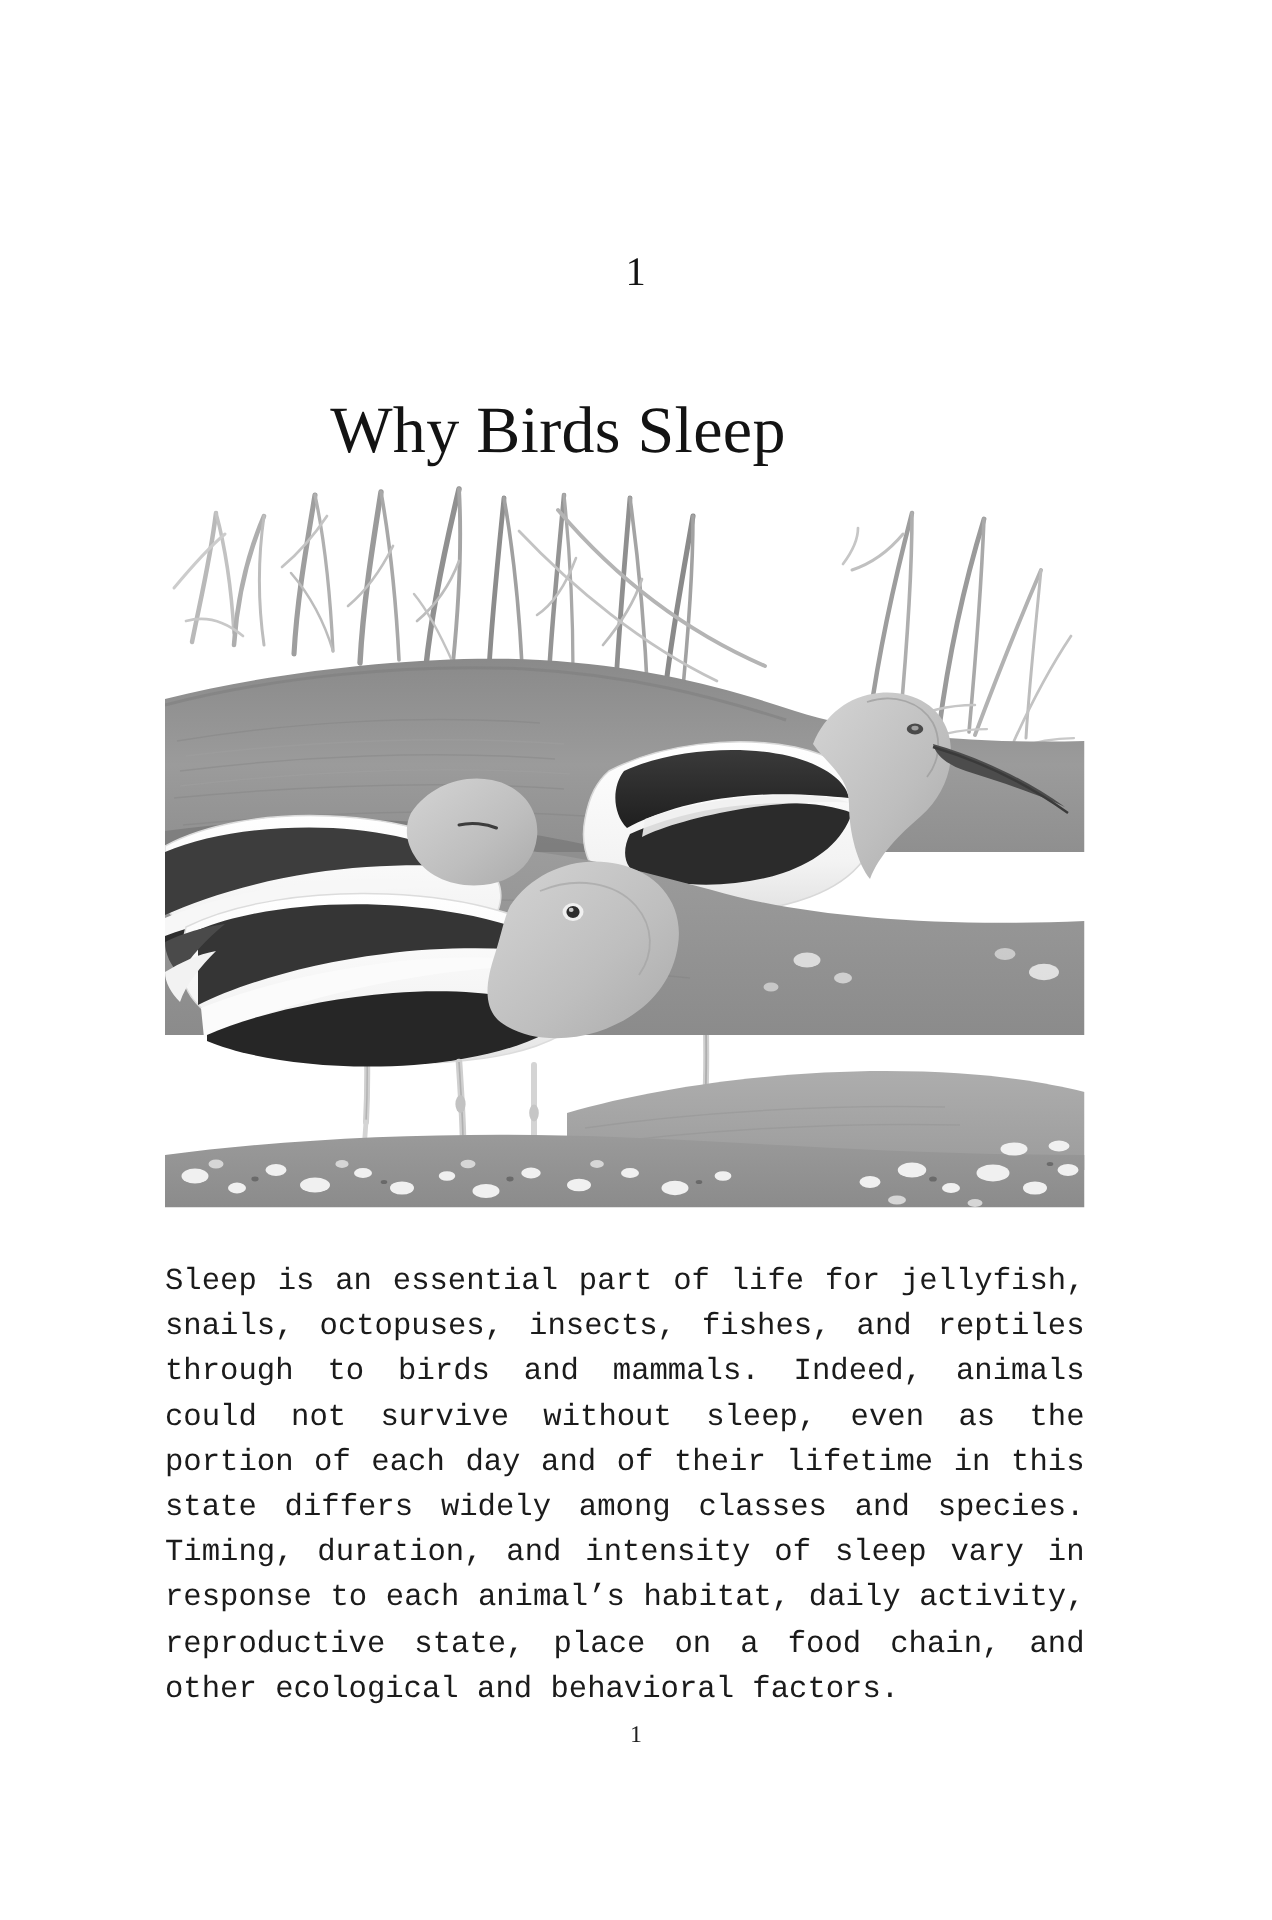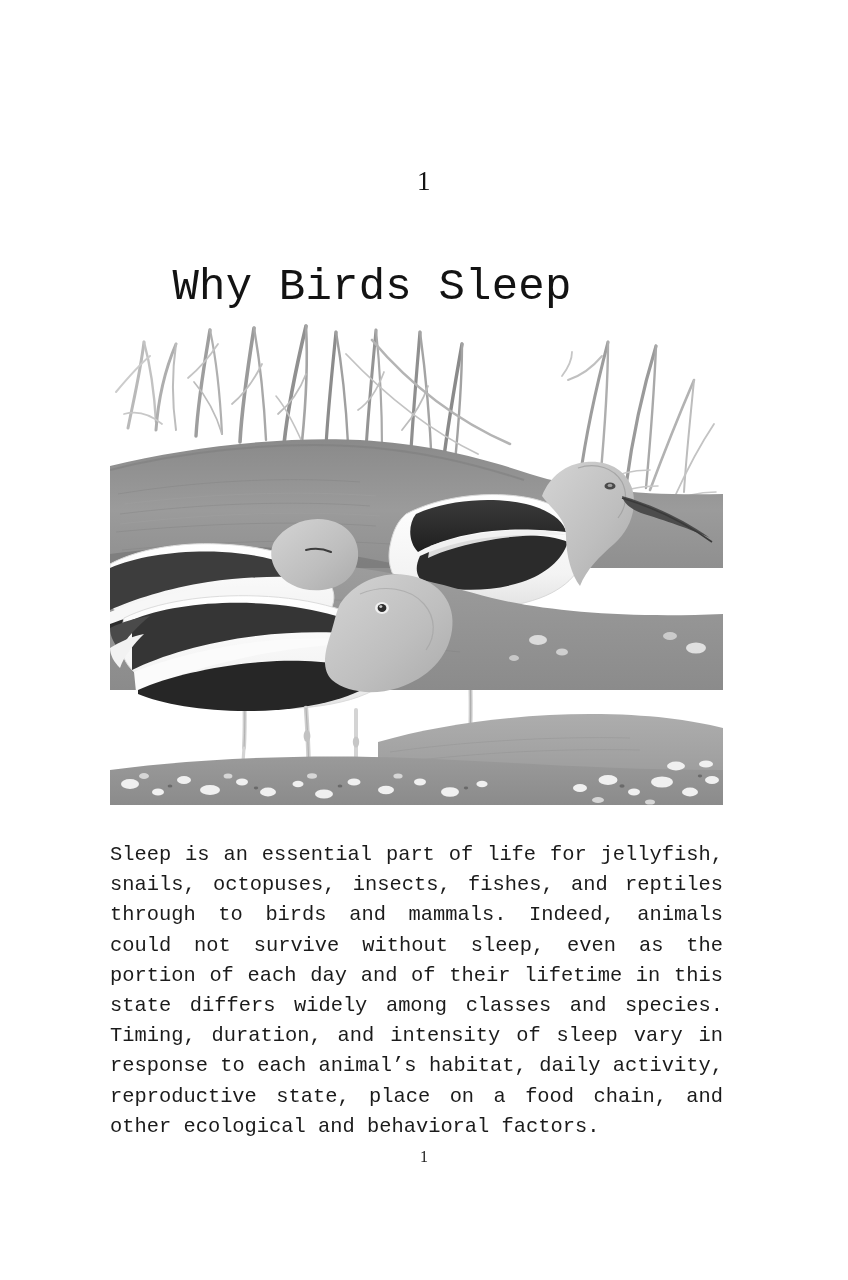--- a/index.html
+++ b/index.html
@@ -36,21 +36,21 @@
     color: #141414;
     letter-spacing: 0.5px;
   }
 
   .chapter-title {
     position: absolute;
     top: 234px;
     left: 0;
     width: 744px;
     text-align: center;
-    font-family: Liberation Mono, monospace;
+    font-family: Liberation Serif, serif;
     font-size: 44px;
     line-height: 1.1;
     color: #131313;
     letter-spacing: 0.2px;
     font-weight: 400;
   }
 
   
   .illustration {
     position: absolute;

